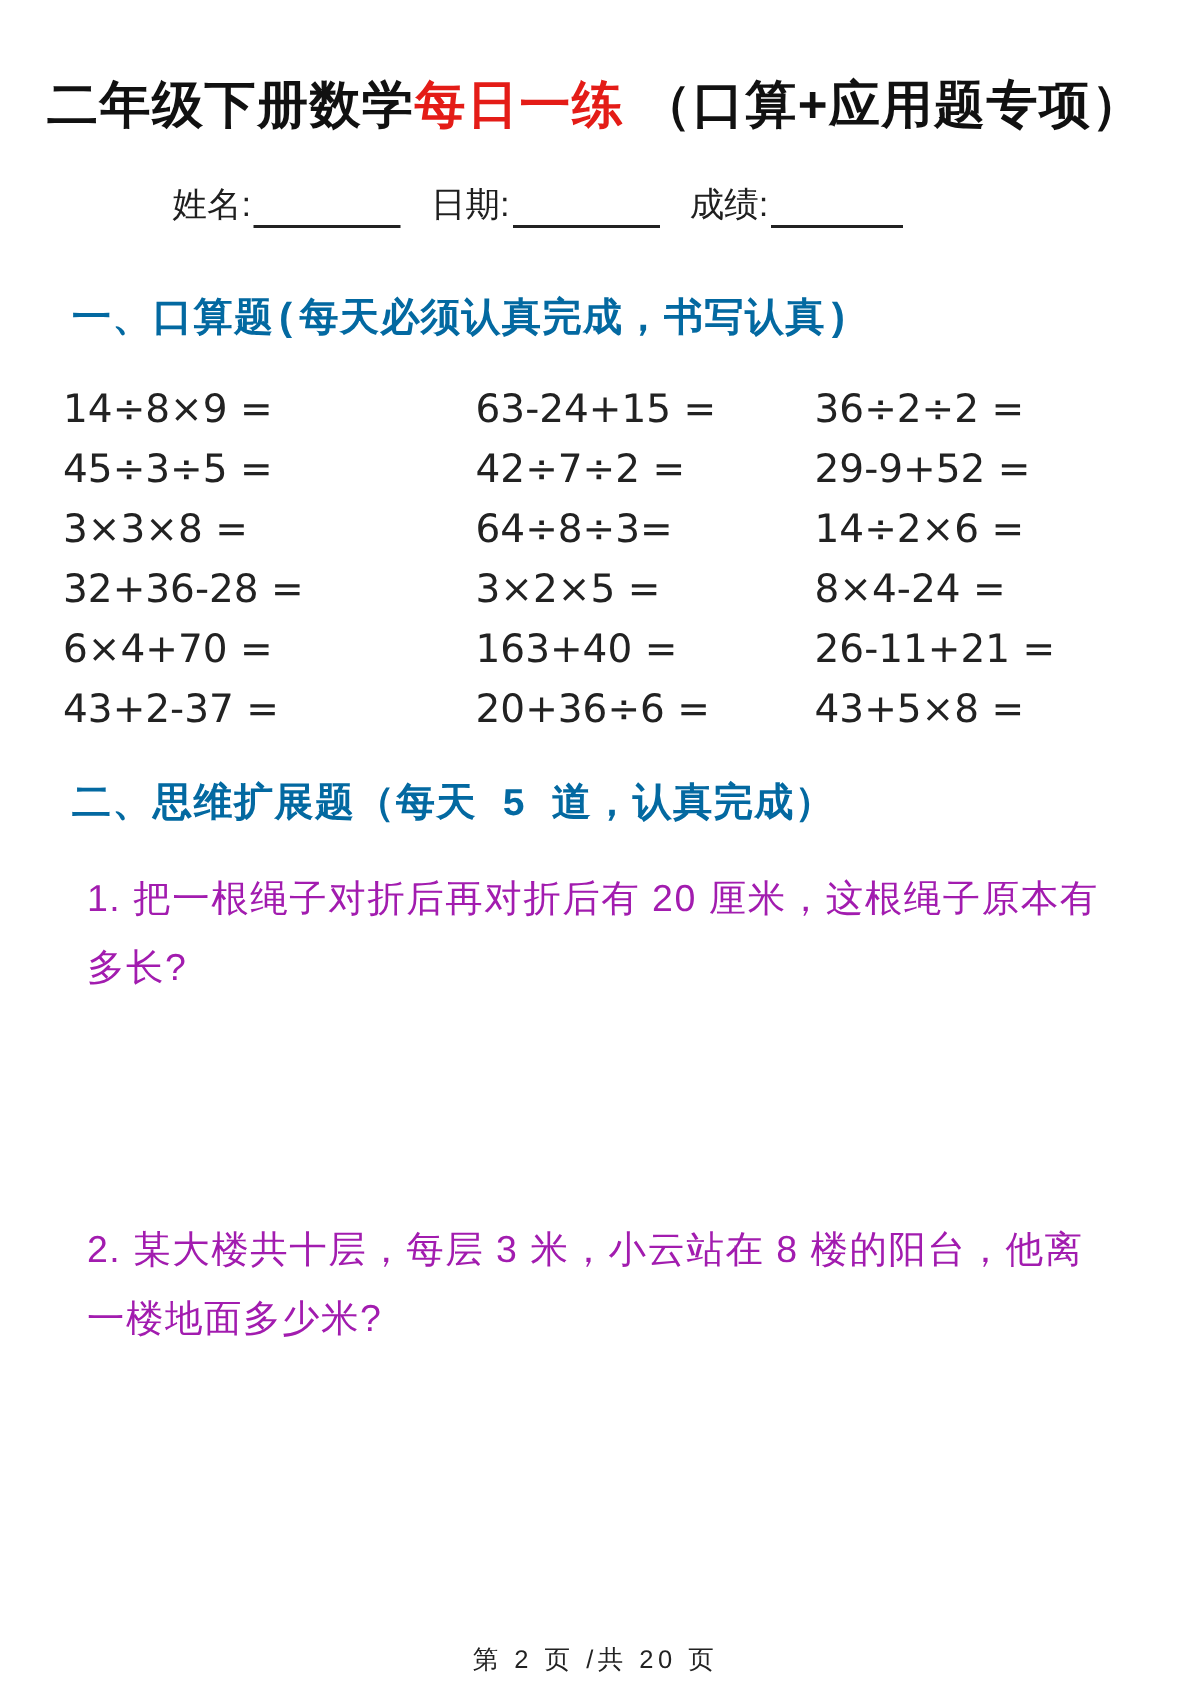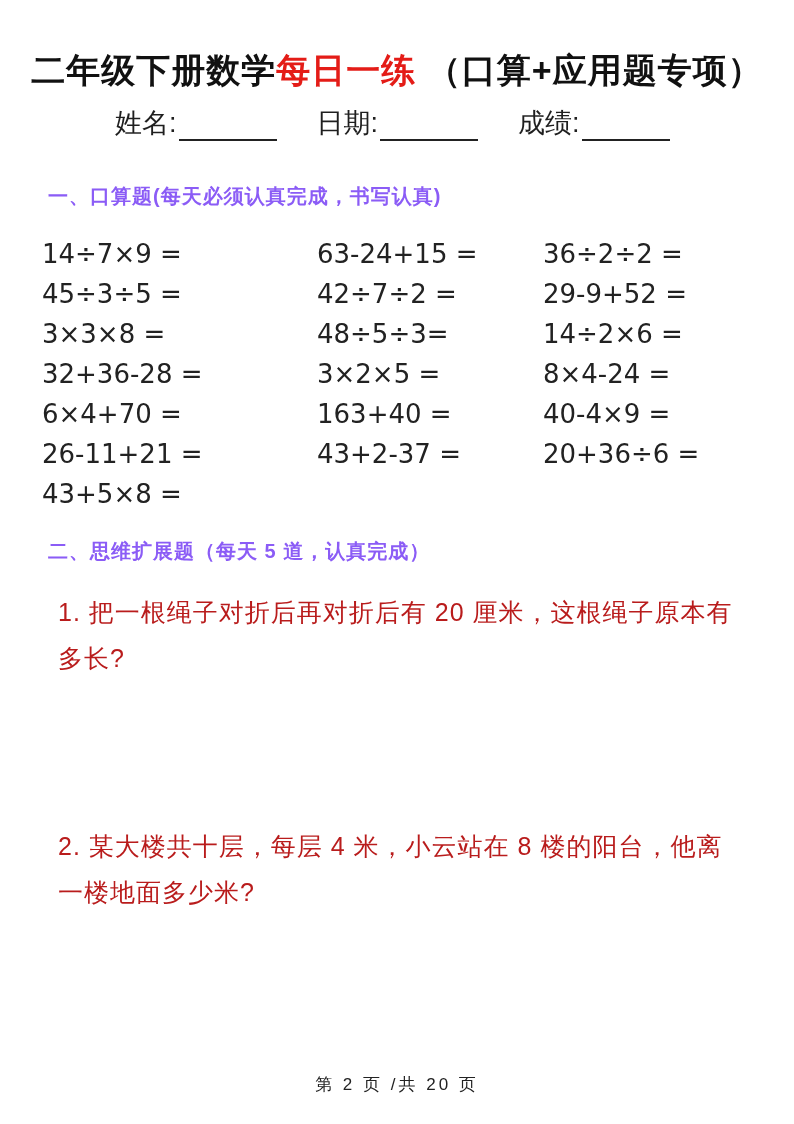--- a/index.html
+++ b/index.html
@@ -28,44 +28,45 @@
     font-size: 34px;
     font-weight: bold;
     letter-spacing: 1px;
     line-height: 1.2;
     color: #111111;
     white-space: nowrap;
   }
   .title .red { color: #e41c17; }
   
   .fields-row {
-    margin: 14px 0 0 115px;
+    margin: 30px 0 0 115px;
     display: flex;
     align-items: flex-end;
-    gap: 40px;
-    font-size: 27px;
+    gap: 20px;
+    font-size: 23px;
     color: #1f1f1f;
   }
   .field { display: flex; align-items: flex-end; }
   .field .blank {
     display: inline-block;
     width: 98px;
     height: 24px;
     border-bottom: 2px solid #222222;
     margin-left: 2px;
   }
   .field:last-child .blank { width: 88px; }
   
   .section-heading {
     margin: 0;
-    font-size: 20px;
+    font-size: 26px;
     font-weight: bold;
-    color: #8b5cf6;
+    color: #0369a1;
     letter-spacing: 1px;
     white-space: nowrap;
+    font-family: Liberation Mono, monospace;
   }
   .heading-1 { margin: 42px 0 0 48px; }
   .heading-2 { margin: 24px 0 0 48px; }
   
   .oral-grid {
     margin: 24px 0 0 42px;
     width: 720px;
     display: grid;
     grid-template-columns: 275px 226px auto;
     grid-auto-rows: 40px;
@@ -75,29 +76,29 @@
     font-family: "DejaVu Sans", sans-serif;
     font-size: 26px;
     color: #222222;
     white-space: nowrap;
   }
   
   .word-problem {
     margin: 24px 60px 0 58px;
     font-size: 25px;
     line-height: 46px;
-    color: #b91c1c;
+    color: #a21caf;
     letter-spacing: 1px;
   }
   .word-problem.second { margin-top: 142px; }
   
   .footer {
     position: absolute;
     left: 0;
-    bottom: 28px;
+    bottom: 6px;
     width: 100%;
     text-align: center;
     font-size: 17px;
     letter-spacing: 3px;
     color: #222222;
   }
 </style>
 </head>
 <body>
 
@@ -116,42 +117,41 @@
     </div>
     <div class="field">
       <span>成绩:</span>
       <span class="blank"></span>
     </div>
   </div>
 
   <h2 class="section-heading heading-1">一、口算题(每天必须认真完成，书写认真)</h2>
 
   <div class="oral-grid">
-    <div class="oral-problem">14÷7×9 =</div>
+    <div class="oral-problem">14÷8×9 =</div>
     <div class="oral-problem">63-24+15 =</div>
     <div class="oral-problem">36÷2÷2 =</div>
     <div class="oral-problem">45÷3÷5 =</div>
     <div class="oral-problem">42÷7÷2 =</div>
     <div class="oral-problem">29-9+52 =</div>
     <div class="oral-problem">3×3×8 =</div>
-    <div class="oral-problem">48÷5÷3=</div>
+    <div class="oral-problem">64÷8÷3=</div>
     <div class="oral-problem">14÷2×6 =</div>
     <div class="oral-problem">32+36-28 =</div>
     <div class="oral-problem">3×2×5 =</div>
     <div class="oral-problem">8×4-24 =</div>
     <div class="oral-problem">6×4+70 =</div>
     <div class="oral-problem">163+40 =</div>
-    <div class="oral-problem">40-4×9 =</div>
     <div class="oral-problem">26-11+21 =</div>
     <div class="oral-problem">43+2-37 =</div>
     <div class="oral-problem">20+36÷6 =</div>
     <div class="oral-problem">43+5×8 =</div>
   </div>
 
   <h2 class="section-heading heading-2">二、思维扩展题（每天 5 道，认真完成）</h2>
 
   <p class="word-problem first">1. 把一根绳子对折后再对折后有 20 厘米，这根绳子原本有多长?</p>
 
-  <p class="word-problem second">2. 某大楼共十层，每层 4 米，小云站在 8 楼的阳台，他离一楼地面多少米?</p>
+  <p class="word-problem second">2. 某大楼共十层，每层 3 米，小云站在 8 楼的阳台，他离一楼地面多少米?</p>
 
   <div class="footer">第 2 页 /共 20 页</div>
 
 </div>
 
 </body></html>

